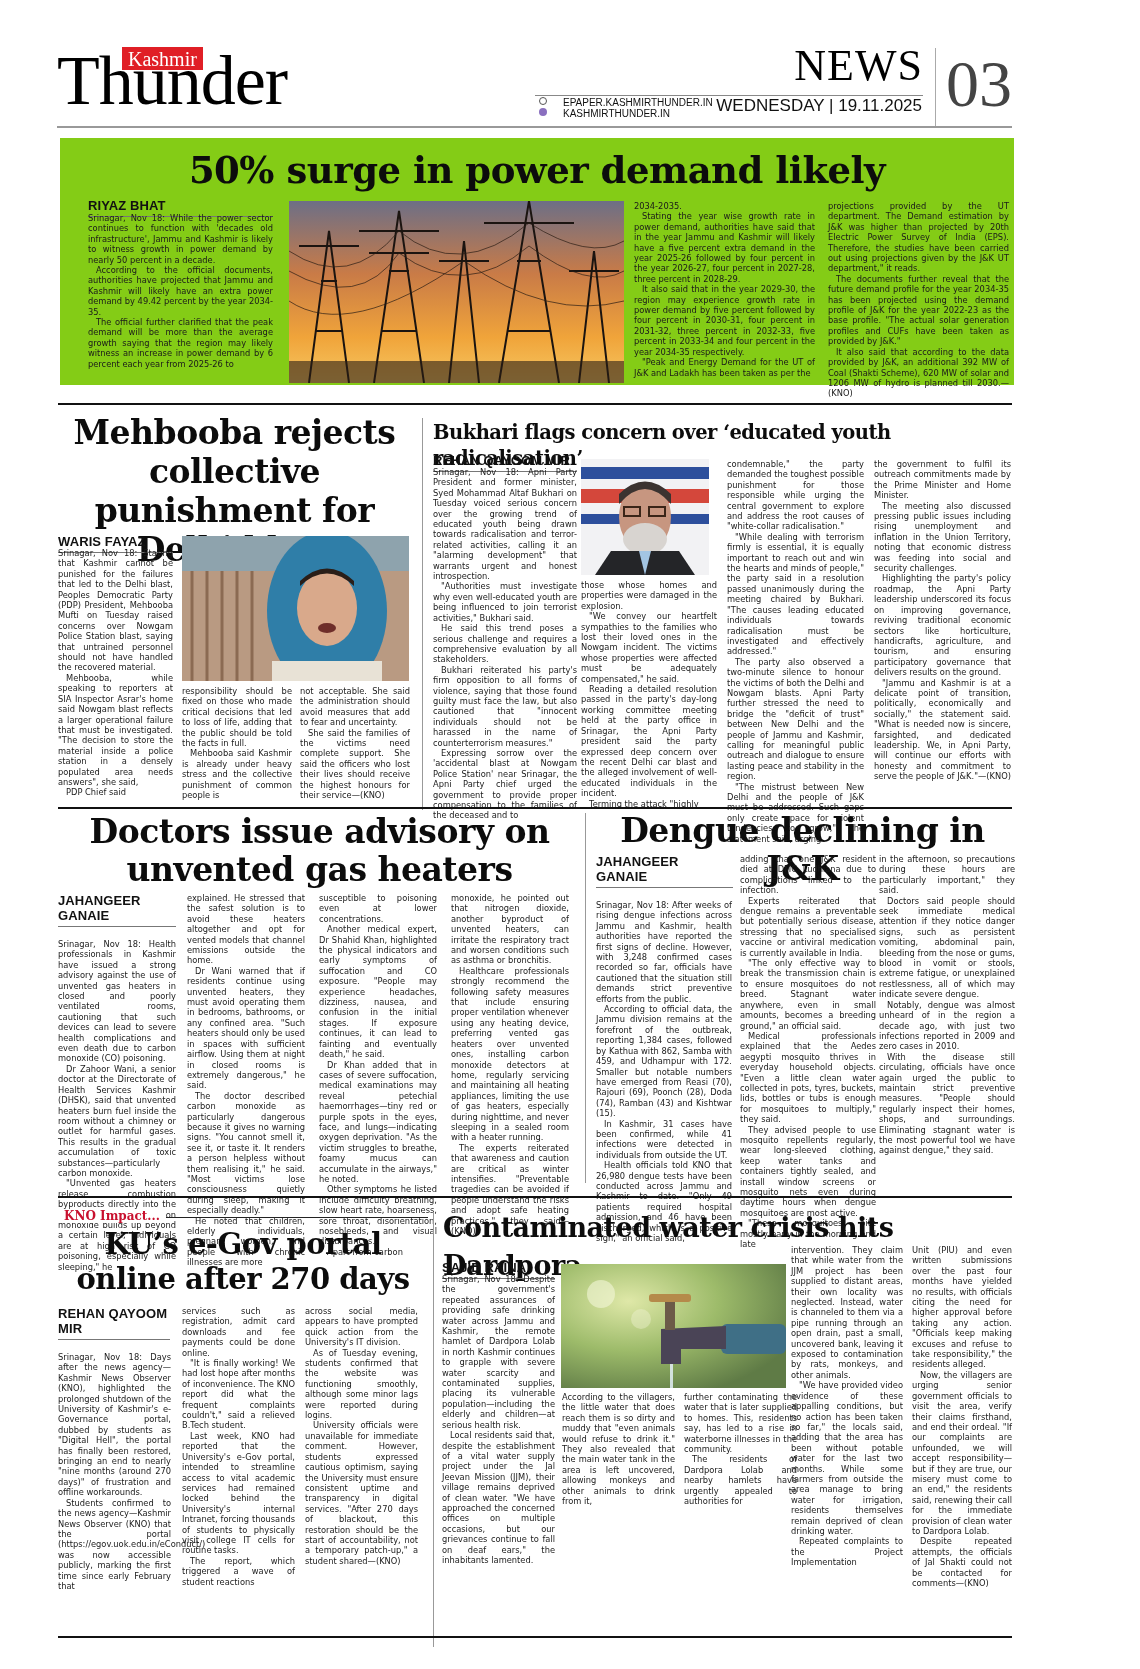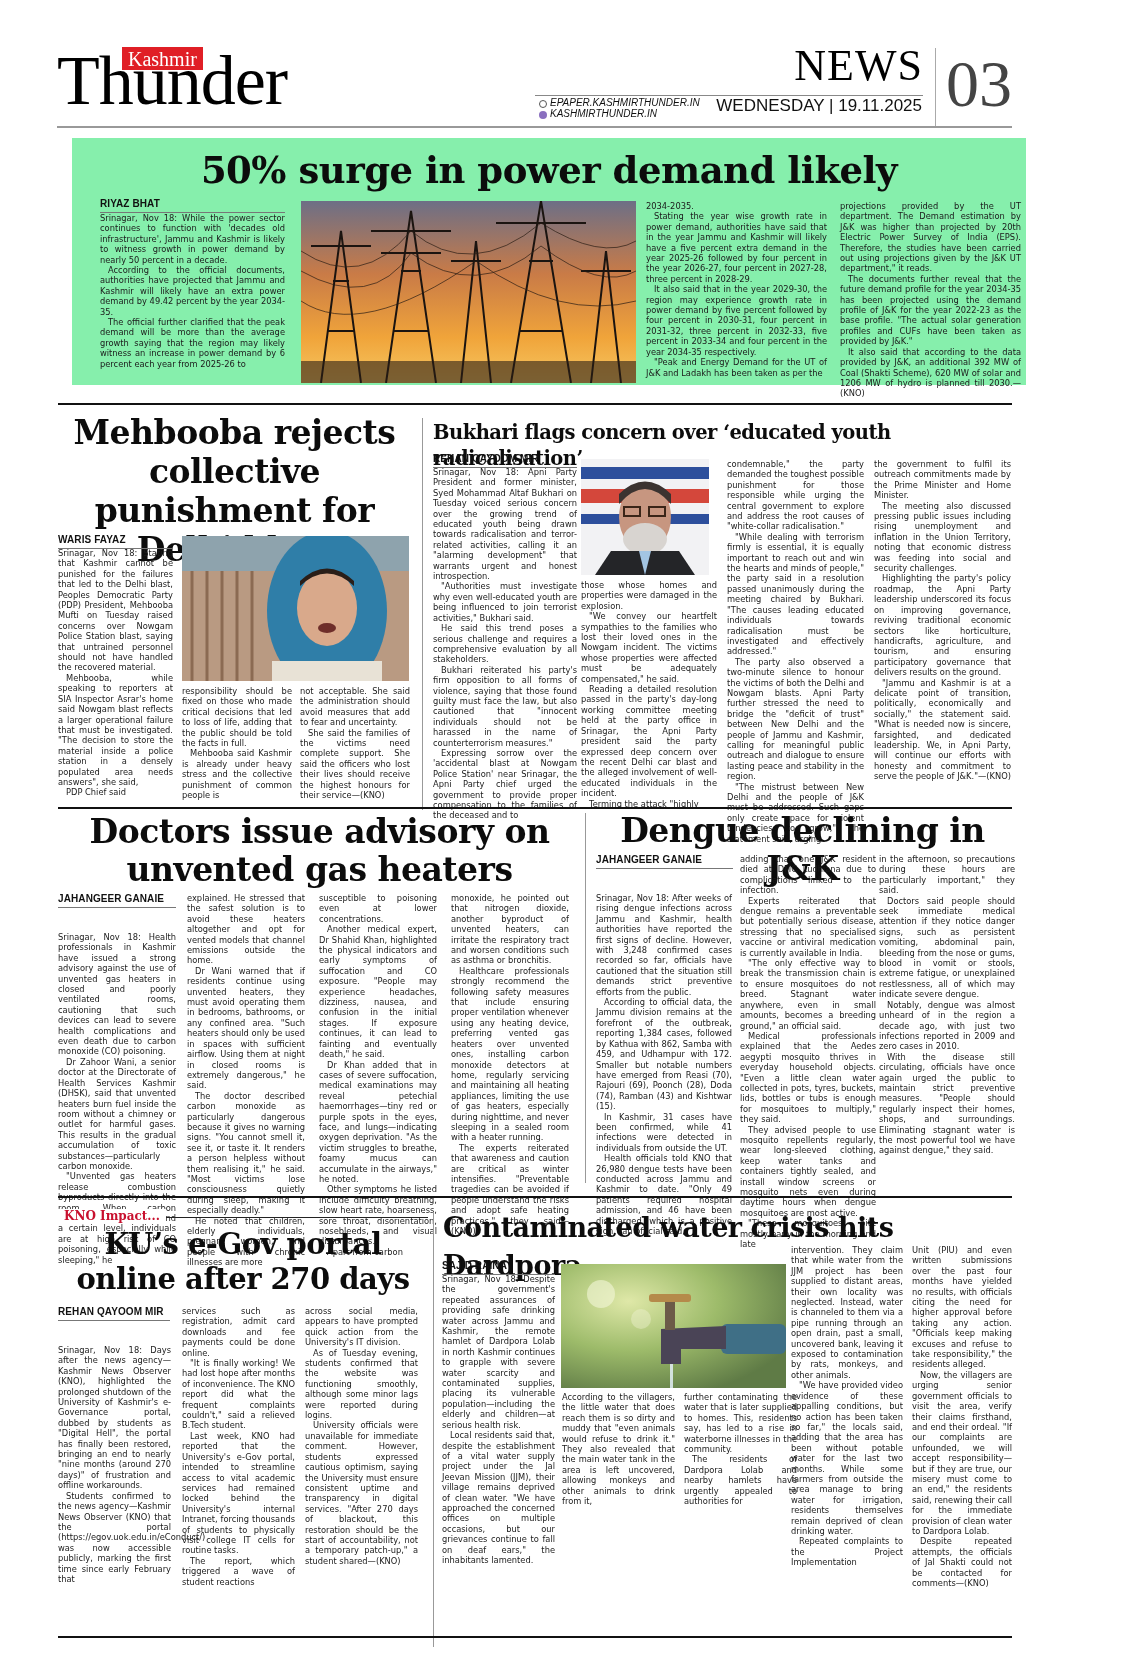--- a/index.html
+++ b/index.html
@@ -12,44 +12,44 @@
   .masthead { position: absolute; left: 0; top: 40px; width: 955px; height: 86px; }
   .logo-kashmir { position: absolute; left: 65px; top: 7px; background: #e01f26; color: #fff;
     font-family: "Liberation Serif", serif; font-size: 20px; padding: 2px 6px 1px 6px; line-height: 20px; }
   .logo-thunder { position: absolute; left: 0; top: 6px; font-family: "Liberation Serif", serif;
     font-size: 70px; line-height: 70px; letter-spacing: -1px; color: #000; }
   .mast-news { position: absolute; right: 89px; top: 4px; font-family: "Liberation Serif", serif;
     font-size: 44px; line-height: 44px; color: #000; letter-spacing: 1px; }
   .mast-rule { position: absolute; left: 478px; top: 55px; width: 388px; height: 1px; background: #888; }
   .mast-links { position: absolute; left: 482px; top: 57px; font-family: "Liberation Sans", sans-serif;
     font-size: 10px; line-height: 11px; color: #111; }
-  .mast-links .lnk { display: flex; align-items: flex-end; gap: 3px; font-style: italic; }
+  .mast-links .lnk { display: flex; align-items: flex-start; gap: 16px; }
   .ico-small { display: inline-block; width: 8px; height: 8px; border-radius: 50%; }
   .ico-at { border: 1.5px solid #555; background: #fff; }
   .ico-globe { background: #8a6fbf; }
   .mast-date { position: absolute; right: 90px; top: 56px; font-family: "Liberation Sans", sans-serif;
     font-size: 17px; line-height: 20px; color: #111; }
   .mast-vsep { position: absolute; left: 878px; top: 8px; width: 1px; height: 78px; background: #aaa; }
   .mast-num { position: absolute; right: 0; top: 10px; font-family: "Liberation Serif", serif;
     font-size: 66px; line-height: 68px; color: #444; }
   .mast-bottom-rule { position: absolute; left: 0; top: 126px; width: 955px; height: 2px; background: #999; }
 
   
   .col-text { font-family: "DejaVu Sans", sans-serif; font-size: 8.3px; line-height: 10.4px; color: #1a1a1a;
     text-align: justify; hyphens: auto; }
   .col-text p { text-indent: 8px; }
   .col-text p:first-child { text-indent: 0; }
-  .byline { font-family: "Liberation Sans", sans-serif; font-weight: bold; font-size: 10px;
-    letter-spacing: 0.1px; color: #111; border-bottom: 1px solid #777; padding-bottom: 3px; margin-bottom: 24px; }
+  .byline { font-family: "Liberation Sans", sans-serif; font-weight: bold; font-size: 13px;
+    letter-spacing: 0.1px; color: #111; border-bottom: 1px solid #777; padding-bottom: 3px; margin-bottom: 12px; }
   .headline { font-family: "DejaVu Serif", serif; font-weight: bold; color: #0c0c0c; letter-spacing: -0.5px; }
   .hrule-thick { position: absolute; height: 2px; background: #111; }
   .vrule { position: absolute; width: 1px; background: #999; }
 
   
-  .s1 { position: absolute; left: 15px; top: 138px; width: 954px; height: 247px; background: #86efac; }
+  .s1 { position: absolute; left: 3px; top: 138px; width: 954px; height: 247px; background: #84cc16; }
   .s1 .headline { position: absolute; left: 0; width: 954px; top: 12px; text-align: center; font-size: 37px; line-height: 40px; }
   .s1 .byline { position: absolute; left: 28px; top: 60px; width: 185px; }
   .s1 .c1 { position: absolute; left: 28px; top: 75px; width: 185px; }
   .s1 .photo { position: absolute; left: 229px; top: 63px; width: 335px; height: 182px; overflow: hidden; }
   .s1 .c2 { position: absolute; left: 574px; top: 63px; width: 181px; }
   .s1 .c3 { position: absolute; left: 768px; top: 63px; width: 181px; }
 
   
   .s2-rule { left: 1px; top: 403px; width: 954px; }
   .s2 .headline { position: absolute; left: 0; top: 413px; width: 355px; text-align: center; font-size: 33px; line-height: 39px; }

